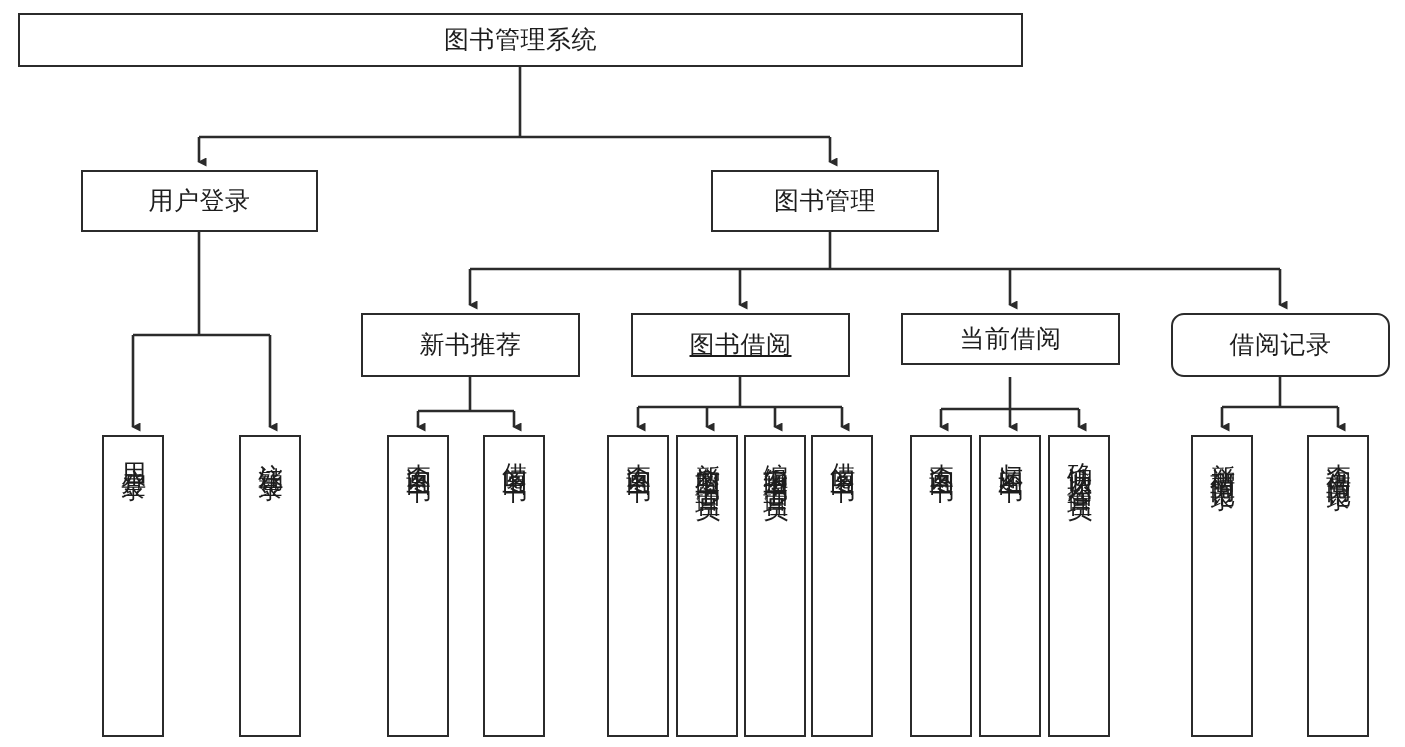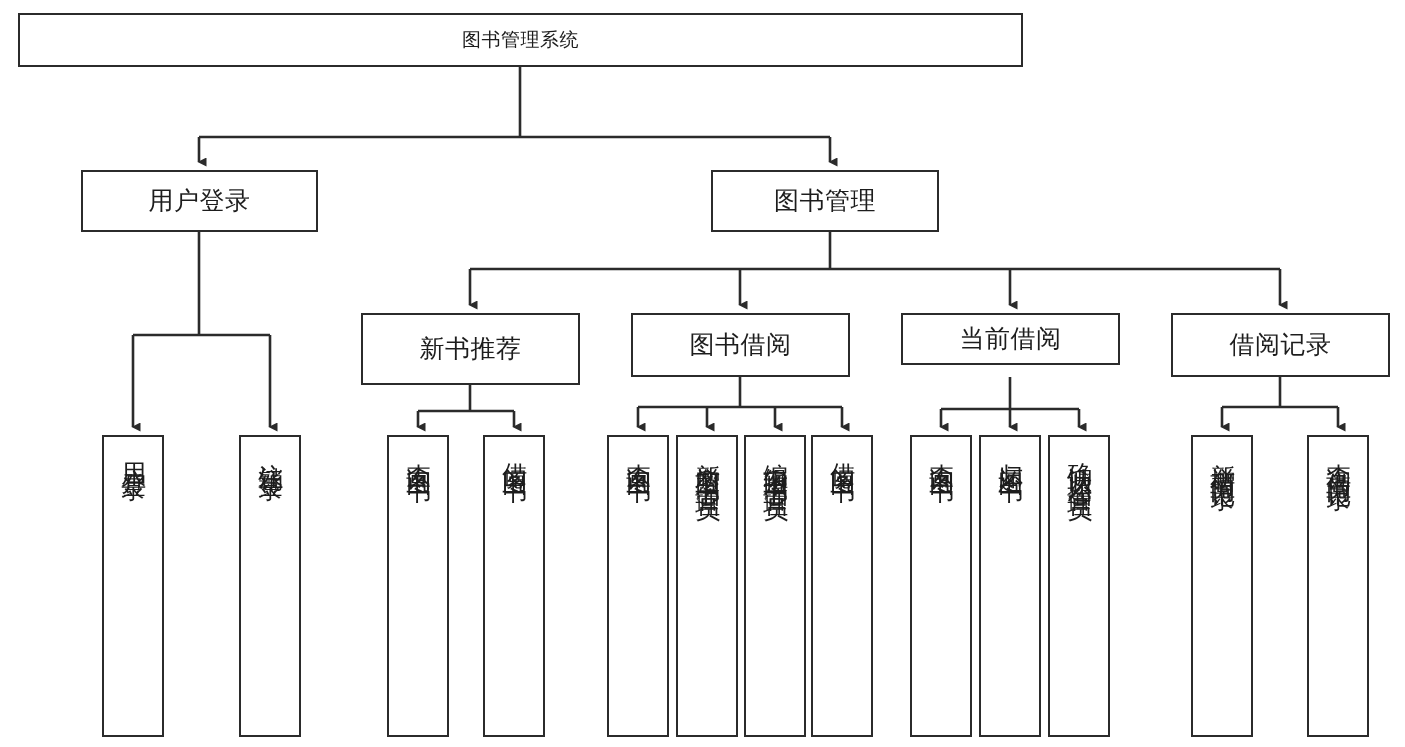--- a/index.html
+++ b/index.html
@@ -43,21 +43,21 @@
     line-height: 1.15;
     color: #1d1d1d;
     white-space: nowrap;
   }
   
   .node.h .label {
     font-size: 25px;
     letter-spacing: 0.5px;
   }
   .node.root .label {
-    font-size: 19px;
+    font-size: 25px;
   }
   
   .node.v {
     align-items: flex-start;
     justify-content: center;
     padding-top: 6px;
   }
   .node.v .label {
     writing-mode: vertical-rl;
     text-orientation: upright;
@@ -139,30 +139,30 @@
     <span class="label">图书管理系统</span>
   </div>
 
   <div class="node h" style="left:81px; top:170px; width:237px; height:62px;">
     <span class="label">用户登录</span>
   </div>
   <div class="node h" style="left:711px; top:170px; width:228px; height:62px;">
     <span class="label">图书管理</span>
   </div>
 
-  <div class="node h" style="left:361px; top:313px; width:219px; height:72px;">
+  <div class="node h" style="left:361px; top:313px; width:219px; height:64px;">
     <span class="label">新书推荐</span>
   </div>
-  <div class="node h" style="left:631px; top:313px; width:219px; height:64px;">
+  <div class="node h" style="left:631px; top:313px; width:219px; height:64px;text-decoration:underline;">
     <span class="label">图书借阅</span>
   </div>
   <div class="node h" style="left:901px; top:313px; width:219px; height:52px;">
     <span class="label">当前借阅</span>
   </div>
-  <div class="node h" style="left:1171px; top:313px; width:219px; height:64px;">
+  <div class="node h" style="left:1171px; top:313px; width:219px; height:64px;border-radius:13px;">
     <span class="label">借阅记录</span>
   </div>
 
   <div class="node v" style="left:102px; top:435px; width:62px; height:302px;">
     <span class="label">用户登录</span>
   </div>
   <div class="node v" style="left:239px; top:435px; width:62px; height:302px;">
     <span class="label">注销登录</span>
   </div>
 

